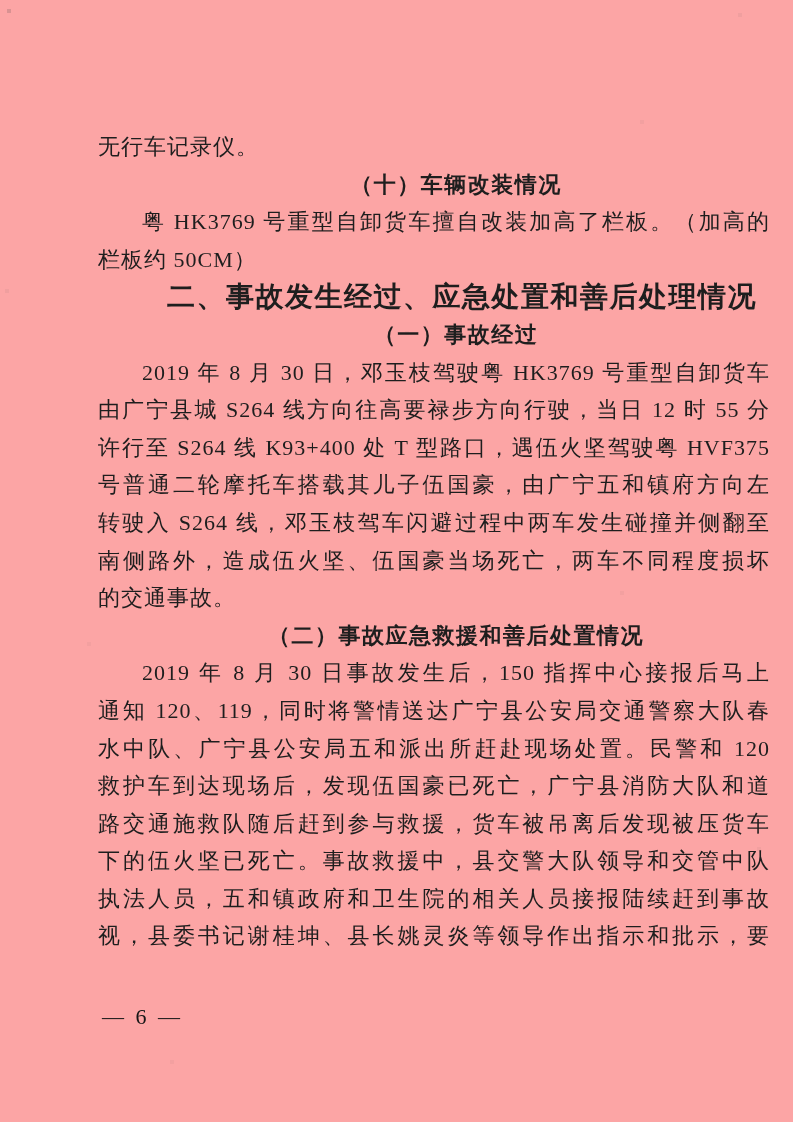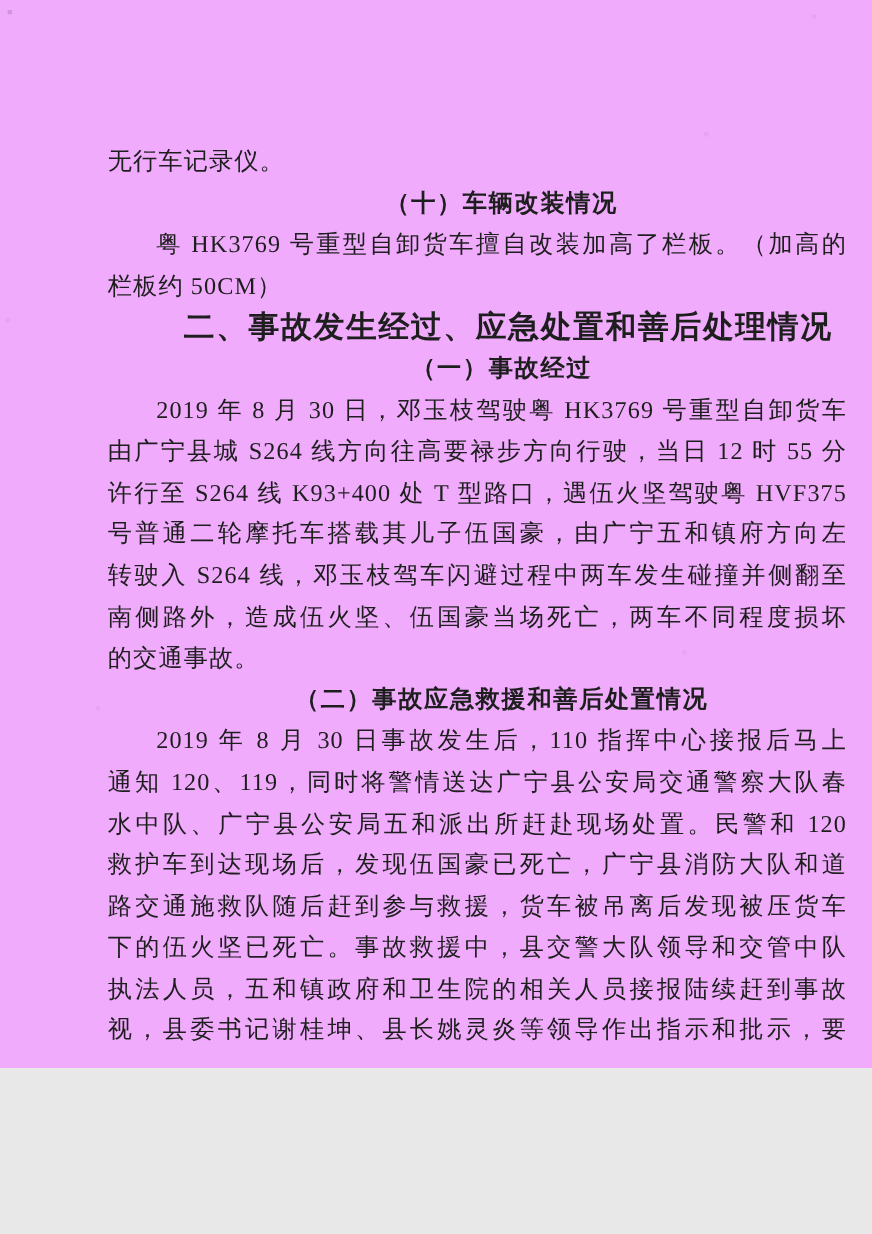--- a/index.html
+++ b/index.html
@@ -1,20 +1,20 @@
 <!DOCTYPE html>
 <html><head>
 <meta charset="utf-8">
 <style>
   html, body { margin: 0; padding: 0; background: #e8e8e8; }
   .page {
     position: relative;
     width: 793px;
-    height: 971px;
-    background: #f0abfc;
+    height: 1122px;
+    background: #fca5a5;
     overflow: hidden;
     font-family: "Liberation Serif", "DejaVu Serif", serif;
     color: #1e1e1e;
   }
   .doc {
     position: absolute;
     left: 98px;
     top: 128px;
     width: 672px;
   }
@@ -80,21 +80,21 @@
       <div class="line heading section indent">二、事故发生经过、应急处置和善后处理情况</div>
       <div class="line heading indent">（一）事故经过</div>
       <div class="line indent fill">2019 年 8 月 30 日，邓玉枝驾驶粤 HK3769 号重型自卸货车</div>
       <div class="line fill">由广宁县城 S264 线方向往高要禄步方向行驶，当日 12 时 55 分</div>
       <div class="line fill">许行至 S264 线 K93+400 处 T 型路口，遇伍火坚驾驶粤 HVF375</div>
       <div class="line fill">号普通二轮摩托车搭载其儿子伍国豪，由广宁五和镇府方向左</div>
       <div class="line fill">转驶入 S264 线，邓玉枝驾车闪避过程中两车发生碰撞并侧翻至</div>
       <div class="line fill">南侧路外，造成伍火坚、伍国豪当场死亡，两车不同程度损坏</div>
       <div class="line">的交通事故。</div>
       <div class="line heading indent">（二）事故应急救援和善后处置情况</div>
-      <div class="line indent fill">2019 年 8 月 30 日事故发生后，110 指挥中心接报后马上</div>
+      <div class="line indent fill">2019 年 8 月 30 日事故发生后，150 指挥中心接报后马上</div>
       <div class="line fill">通知 120、119，同时将警情送达广宁县公安局交通警察大队春</div>
       <div class="line fill">水中队、广宁县公安局五和派出所赶赴现场处置。民警和 120</div>
       <div class="line fill">救护车到达现场后，发现伍国豪已死亡，广宁县消防大队和道</div>
       <div class="line fill">路交通施救队随后赶到参与救援，货车被吊离后发现被压货车</div>
       <div class="line fill">下的伍火坚已死亡。事故救援中，县交警大队领导和交管中队</div>
       <div class="line fill">执法人员，五和镇政府和卫生院的相关人员接报陆续赶到事故</div>
       <div class="line fill">视，县委书记谢桂坤、县长姚灵炎等领导作出指示和批示，要</div>
     </div>
   <div class="pagenum">— 6 —</div>
 </div>

